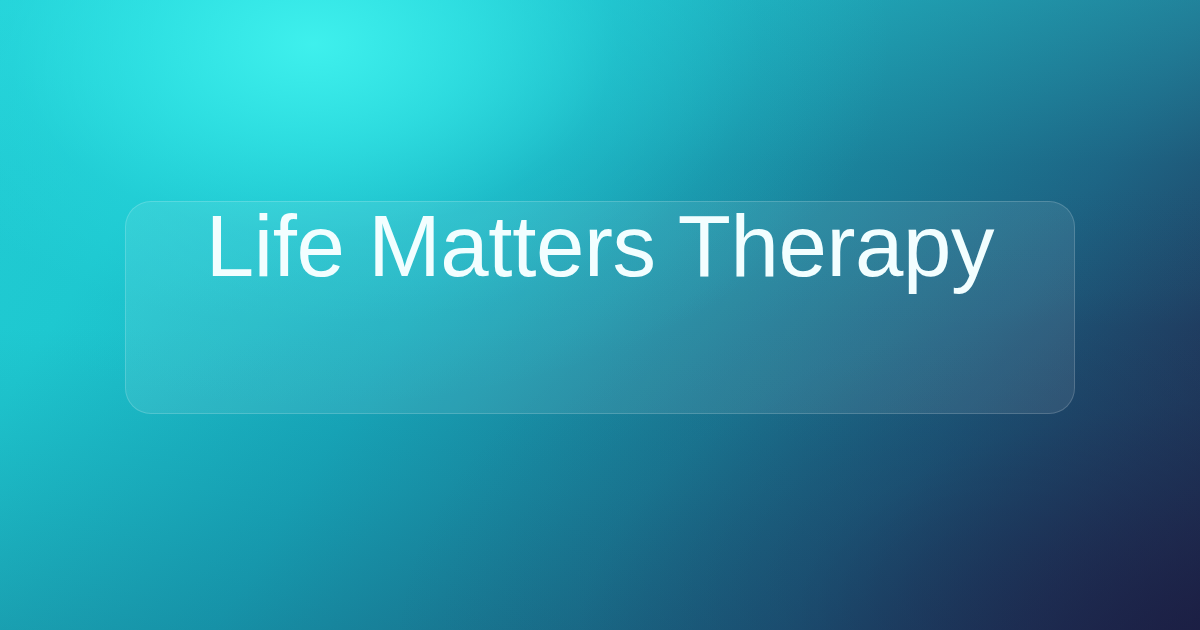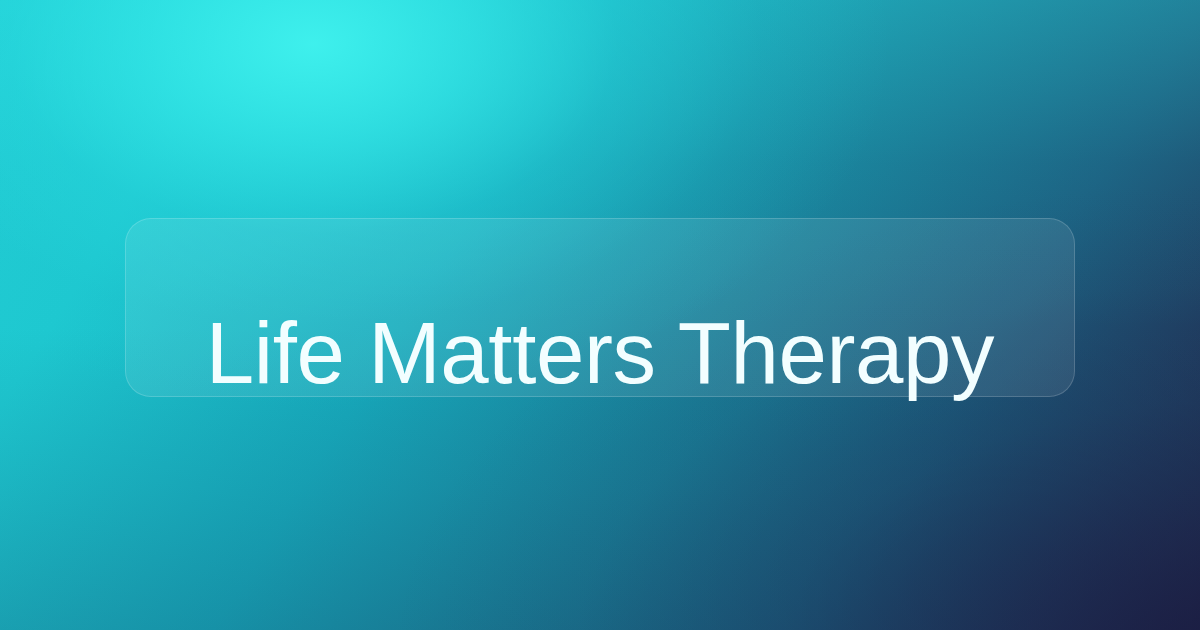--- a/index.html
+++ b/index.html
@@ -81,26 +81,26 @@
     position: absolute;
     inset: 0;
     display: flex;
     align-items: center;
     justify-content: center;
   }
 
   .title-card {
     box-sizing: border-box;
     width: 950px;
-    height: 179px;
+    height: 213px;
     border-radius: 26px;
     background: rgba(255, 255, 255, 0.085);
     border: 1px solid rgba(255, 255, 255, 0.17);
     display: flex;
-    align-items: flex-end;
+    align-items: flex-start;
     justify-content: center;
     
     margin-top: -15px;
   }
 
   .title-text {
     font-family: "Liberation Sans", sans-serif;
     font-weight: 300;
     font-size: 87px;
     line-height: 1;

